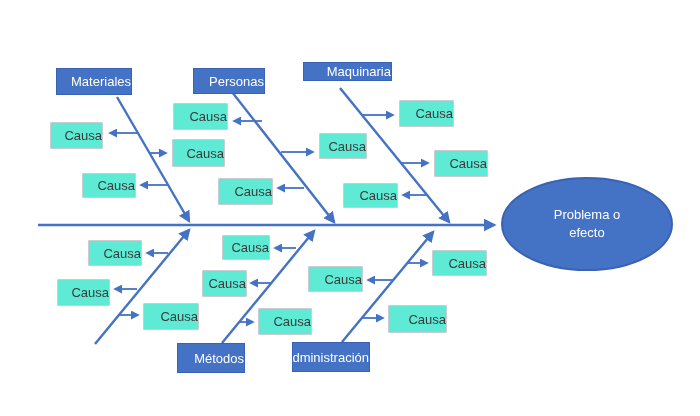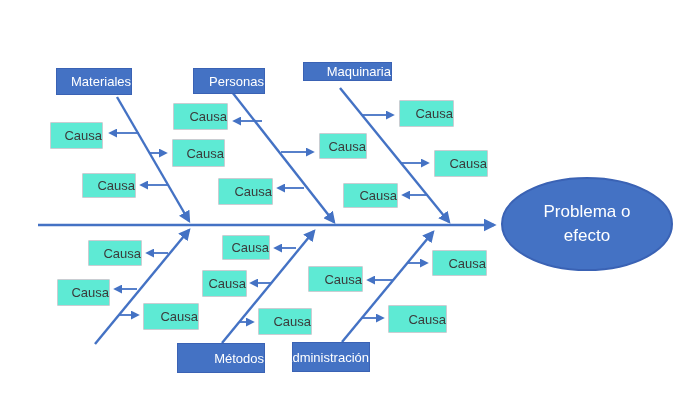--- a/index.html
+++ b/index.html
@@ -39,21 +39,21 @@
   .cause{
     background:#5eead4;
     border:1px solid var(--cause-border);
     color:var(--cause-text);
     font-size:13px;
     border-radius:1px;
   }
   .effect-label{
     position:absolute;left:502px;top:178px;width:170px;height:92px;
     display:flex;flex-direction:column;align-items:center;justify-content:center;
-    color:#FFFFFF;font-size:17px;line-height:1.4;text-align:center;
+    color:#FFFFFF;font-size:13px;line-height:1.4;text-align:center;
   }
 </style>
 </head>
 <body>
 
 <div class="stage">
 
   <svg class="wires" viewBox="0 0 700 416">
     <defs>
       <marker id="arw" viewBox="0 0 10 10" refX="8" refY="5" markerWidth="5" markerHeight="5" orient="auto-start-reverse">
@@ -99,21 +99,21 @@
 
   <div class="box cat" style="left:56px;top:68px;width:76px;height:27px">
       <span>Materiales</span>
     </div>
   <div class="box cat" style="left:193px;top:68px;width:72px;height:26px">
       <span>Personas</span>
     </div>
   <div class="box cat" style="left:303px;top:62px;width:89px;height:19px">
       <span>Maquinaria</span>
     </div>
-  <div class="box cat" style="left:177px;top:343px;width:88px;height:30px">
+  <div class="box cat" style="left:177px;top:343px;width:68px;height:30px">
       <span>Métodos</span>
     </div>
   <div class="box cat" style="left:292px;top:342px;width:78px;height:30px">
       <span>Administración</span>
     </div>
 
   <div class="box cause" style="left:50px;top:122px;width:53px;height:27px">
       <span>Causa</span>
     </div>
   <div class="box cause" style="left:172px;top:139px;width:53px;height:28px">

